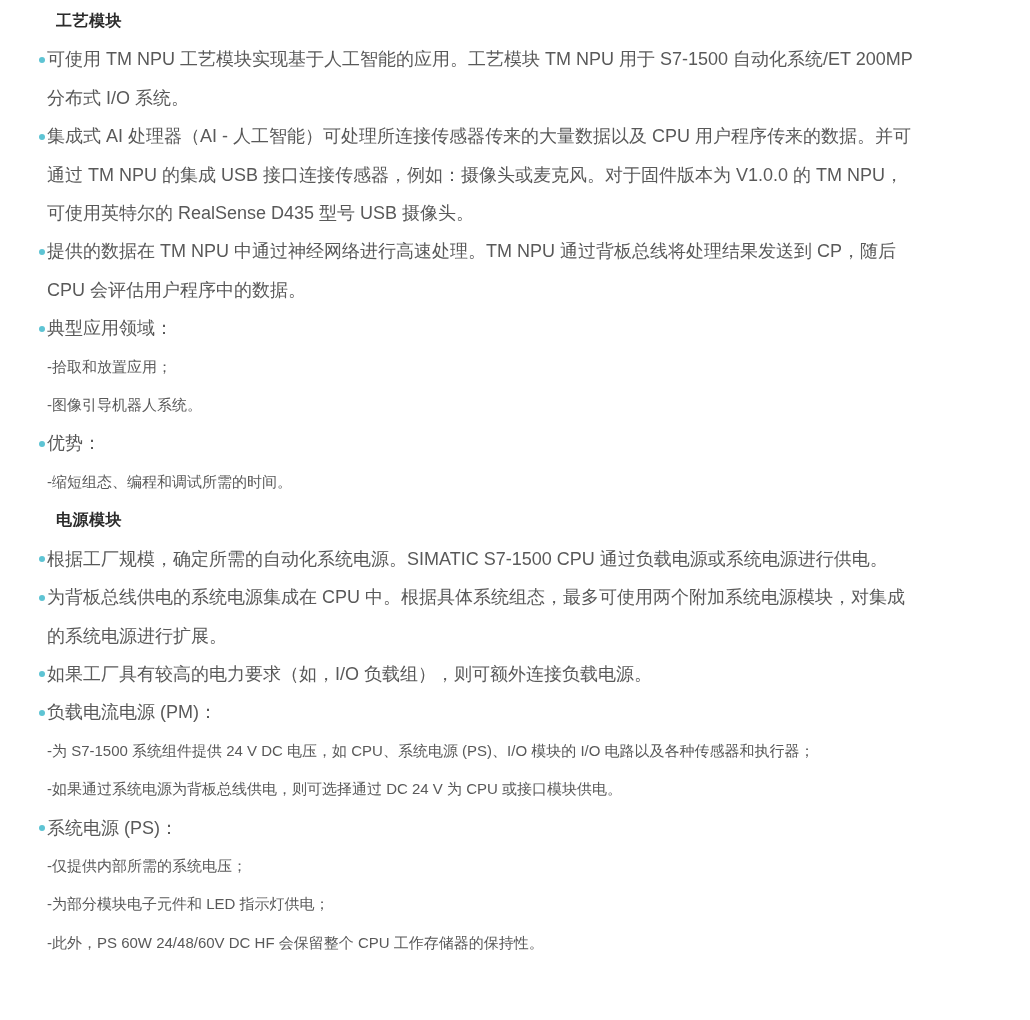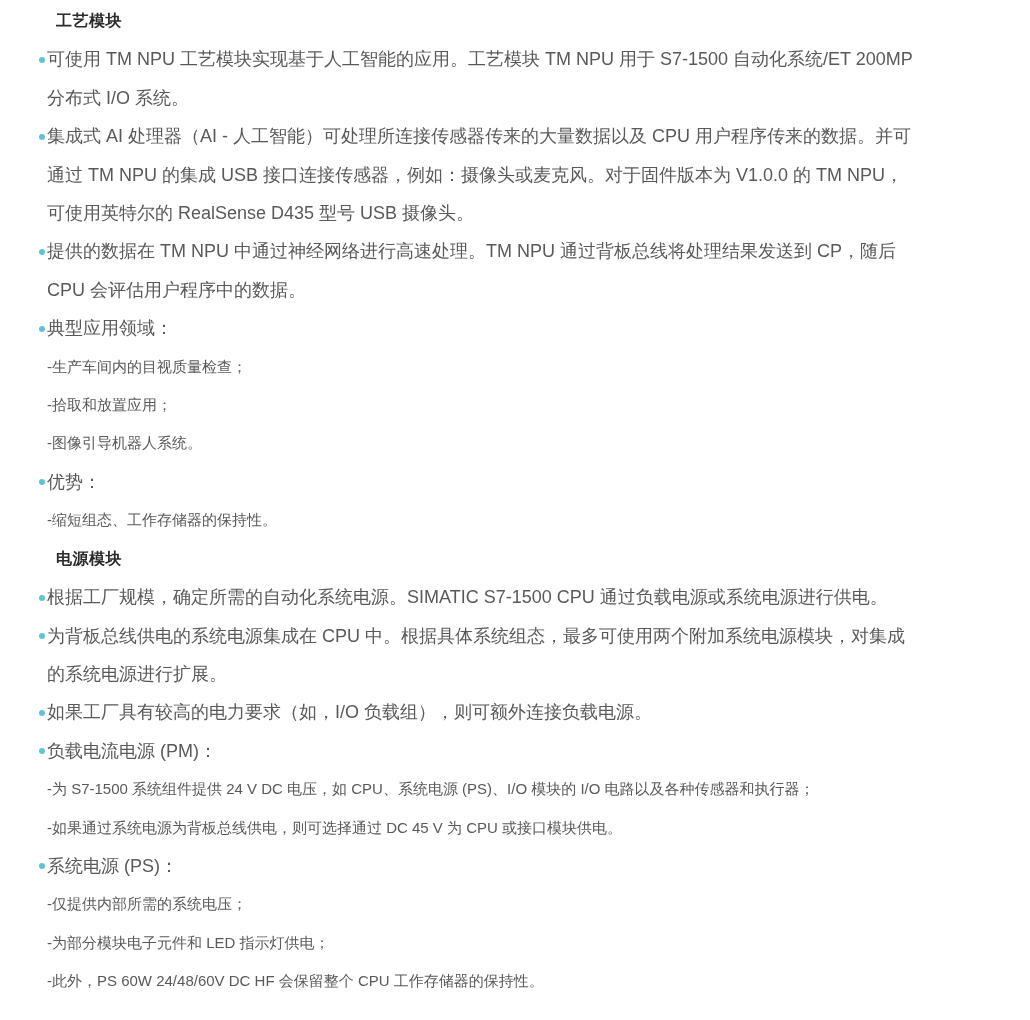--- a/index.html
+++ b/index.html
@@ -66,28 +66,27 @@
       <span>集成式 AI 处理器（AI - 人工智能）可处理所连接传感器传来的大量数据以及 CPU 用户程序传来的数据。并可通过 TM NPU 的集成 USB 接口连接传感器，例如：摄像头或麦克风。对于固件版本为 V1.0.0 的 TM NPU，可使用英特尔的 RealSense D435 型号 USB 摄像头。</span>
     </div>
     <div class="li">
       <span class="dot"></span>
       <span>提供的数据在 TM NPU 中通过神经网络进行高速处理。TM NPU 通过背板总线将处理结果发送到 CP，随后 CPU 会评估用户程序中的数据。</span>
     </div>
     <div class="li">
       <span class="dot"></span>
       <span>典型应用领域：</span>
     </div>
-    <div class="sub">-生产车间内的目视质量检查；</div>
     <div class="sub">-拾取和放置应用；</div>
     <div class="sub">-图像引导机器人系统。</div>
     <div class="li">
       <span class="dot"></span>
       <span>优势：</span>
     </div>
-    <div class="sub">-缩短组态、工作存储器的保持性。</div>
+    <div class="sub">-缩短组态、编程和调试所需的时间。</div>
   </div>
 
   <div>
     <div class="heading">电源模块</div>
 
     <div class="li">
       <span class="dot"></span>
       <span>根据工厂规模，确定所需的自动化系统电源。SIMATIC S7-1500 CPU 通过负载电源或系统电源进行供电。</span>
     </div>
     <div class="li">
@@ -96,21 +95,21 @@
     </div>
     <div class="li">
       <span class="dot"></span>
       <span>如果工厂具有较高的电力要求（如，I/O 负载组），则可额外连接负载电源。</span>
     </div>
     <div class="li">
       <span class="dot"></span>
       <span>负载电流电源 (PM)：</span>
     </div>
     <div class="sub">-为 S7-1500 系统组件提供 24 V DC 电压，如 CPU、系统电源 (PS)、I/O 模块的 I/O 电路以及各种传感器和执行器；</div>
-    <div class="sub">-如果通过系统电源为背板总线供电，则可选择通过 DC 45 V 为 CPU 或接口模块供电。</div>
+    <div class="sub">-如果通过系统电源为背板总线供电，则可选择通过 DC 24 V 为 CPU 或接口模块供电。</div>
     <div class="li">
       <span class="dot"></span>
       <span>系统电源 (PS)：</span>
     </div>
     <div class="sub">-仅提供内部所需的系统电压；</div>
     <div class="sub">-为部分模块电子元件和 LED 指示灯供电；</div>
     <div class="sub">-此外，PS 60W 24/48/60V DC HF 会保留整个 CPU 工作存储器的保持性。</div>
   </div>
 
 </div>

